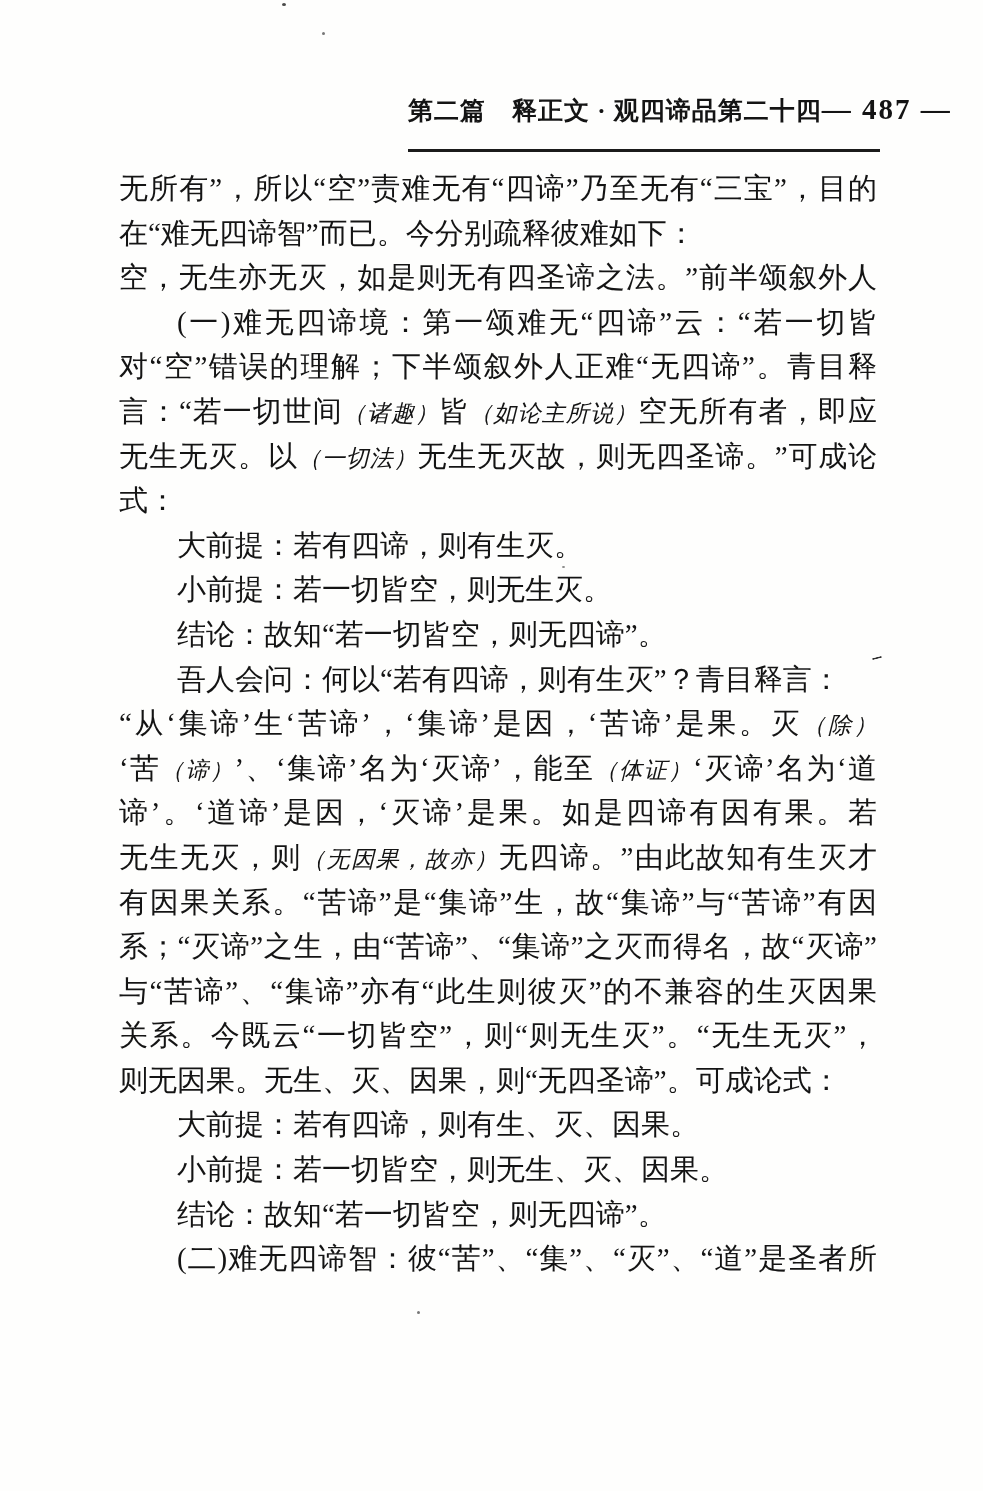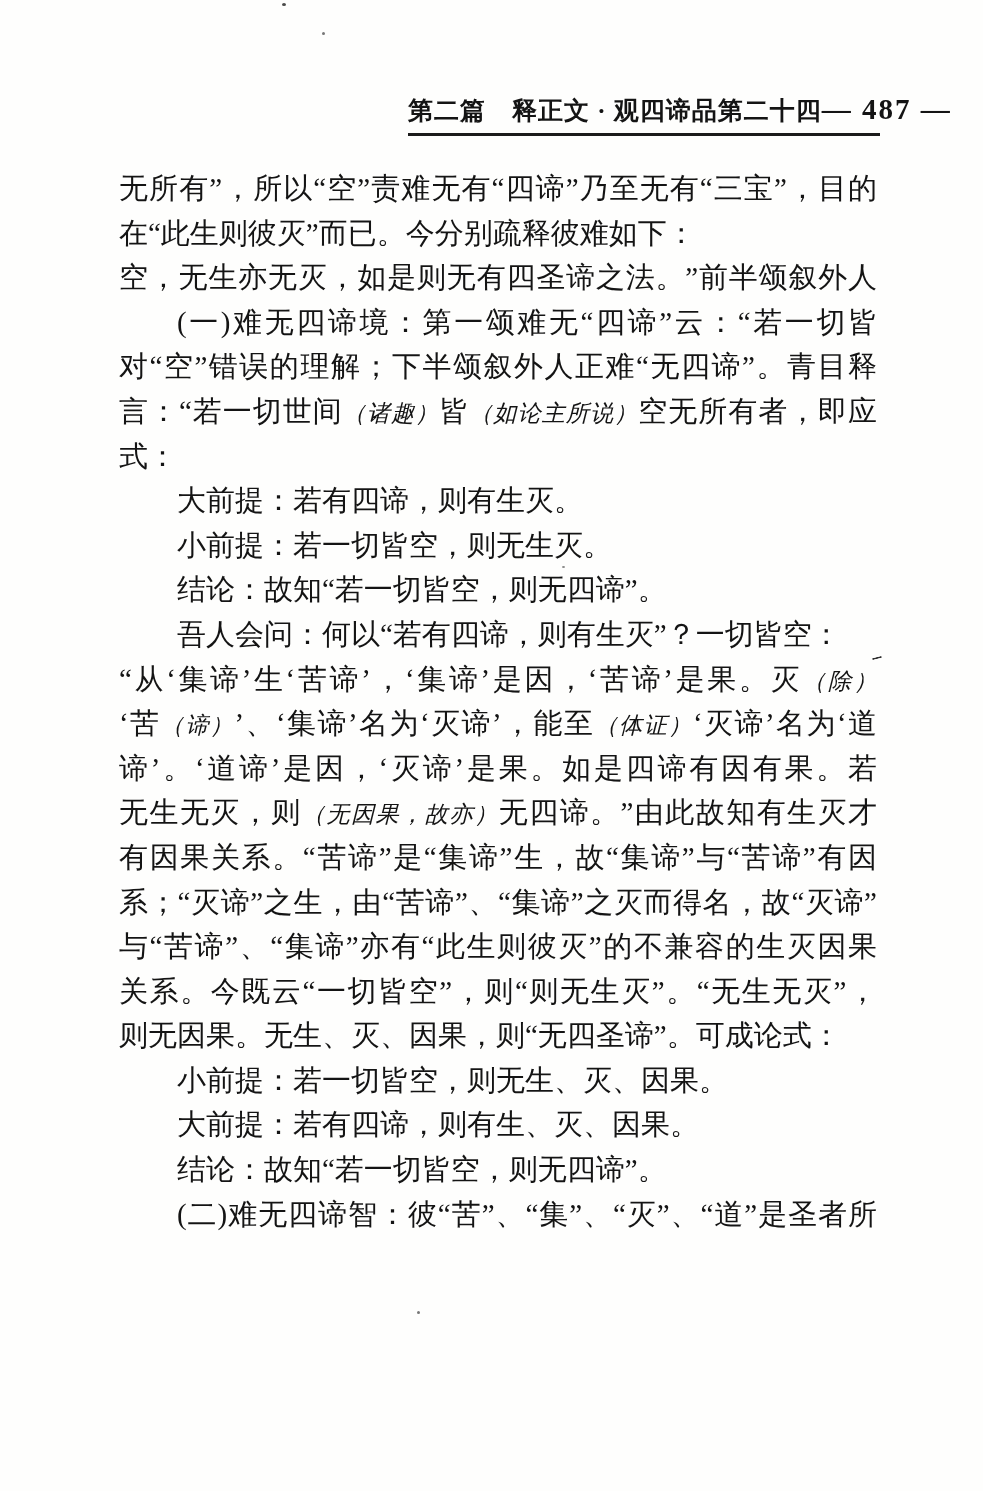--- a/index.html
+++ b/index.html
@@ -13,21 +13,21 @@
     overflow:hidden;
   }
   
   .header{
     position:absolute;
     top:94px;left:408px;width:472px;
     display:flex;justify-content:space-between;align-items:baseline;
     font-weight:bold;font-size:25px;line-height:30px;
     white-space:nowrap;
     border-bottom:3.5px solid #1b1b1b;
-    padding-bottom:7px;
+    padding-bottom:23px;
     letter-spacing:1px;
   }
   .header .pageno{font-size:29px;letter-spacing:2px;}
   
   .body-text{
     position:absolute;
     top:166px;left:119px;width:758px;
     font-size:29px;
     line-height:44.6px;
     text-align:justify;
@@ -55,41 +55,42 @@
 
 <div class="page">
 
   <div class="header">
     <span>第二篇　释正文 · 观四谛品第二十四</span>
     <span class="pageno">— 487 —</span>
   </div>
 
   <div class="body-text">
       <div class="line full"><span class="run">无所有”，所以“空”责难无有“四谛”乃至无有“三宝”，目的</span></div>
-      <div class="line"><span class="run">在“此生则彼灭”而已。今分别疏释彼难如下：</span></div>
+      <div class="line"><span class="run">在“难无四谛智”而已。今分别疏释彼难如下：</span></div>
       <div class="line full"><span class="run">空，无生亦无灭，如是则无有四圣谛之法。”前半颂叙外人</span></div>
       <div class="line indent full"><span class="run">(一)难无四谛境：第一颂难无“四谛”云：“若一切皆</span></div>
       <div class="line full"><span class="run">对“空”错误的理解；下半颂叙外人正难“无四谛”。青目释</span></div>
       <div class="line full"><span class="run">言：“若一切世间</span><span class="kai">（诸趣）</span><span class="run">皆</span><span class="kai">（如论主所说）</span><span class="run">空无所有者，即应</span></div>
+      <div class="line full"><span class="run">无生无灭。以</span><span class="kai">（一切法）</span><span class="run">无生无灭故，则无四圣谛。”可成论</span></div>
       <div class="line"><span class="run">式：</span></div>
       <div class="line indent"><span class="run">大前提：若有四谛，则有生灭。</span></div>
       <div class="line indent"><span class="run">小前提：若一切皆空，则无生灭。</span></div>
       <div class="line indent"><span class="run">结论：故知“若一切皆空，则无四谛”。</span></div>
-      <div class="line indent"><span class="run">吾人会问：何以“若有四谛，则有生灭”？一切皆空：</span></div>
+      <div class="line indent"><span class="run">吾人会问：何以“若有四谛，则有生灭”？青目释言：</span></div>
       <div class="line full"><span class="run">“从‘集谛’生‘苦谛’，‘集谛’是因，‘苦谛’是果。灭</span><span class="kai">（除）</span></div>
       <div class="line full"><span class="run">‘苦</span><span class="kai">（谛）</span><span class="run">’、‘集谛’名为‘灭谛’，能至</span><span class="kai">（体证）</span><span class="run">‘灭谛’名为‘道</span></div>
       <div class="line full"><span class="run">谛’。‘道谛’是因，‘灭谛’是果。如是四谛有因有果。若</span></div>
       <div class="line full"><span class="run">无生无灭，则</span><span class="kai">（无因果，故亦）</span><span class="run">无四谛。”由此故知有生灭才</span></div>
       <div class="line full"><span class="run">有因果关系。“苦谛”是“集谛”生，故“集谛”与“苦谛”有因</span></div>
       <div class="line full"><span class="run">系；“灭谛”之生，由“苦谛”、“集谛”之灭而得名，故“灭谛”</span></div>
       <div class="line full"><span class="run">与“苦谛”、“集谛”亦有“此生则彼灭”的不兼容的生灭因果</span></div>
       <div class="line full"><span class="run">关系。今既云“一切皆空”，则“则无生灭”。“无生无灭”，</span></div>
       <div class="line"><span class="run">则无因果。无生、灭、因果，则“无四圣谛”。可成论式：</span></div>
+      <div class="line indent"><span class="run">大前提：若有四谛，则有生、灭、因果。</span></div>
       <div class="line indent"><span class="run">小前提：若一切皆空，则无生、灭、因果。</span></div>
-      <div class="line indent"><span class="run">大前提：若有四谛，则有生、灭、因果。</span></div>
       <div class="line indent"><span class="run">结论：故知“若一切皆空，则无四谛”。</span></div>
       <div class="line indent full"><span class="run">(二)难无四谛智：彼“苦”、“集”、“灭”、“道”是圣者所</span></div>
     </div>
 
   <div class="speck" style="left:282px;top:3px;width:4px;height:3px;"></div>
   <div class="speck" style="left:322px;top:32px;width:3px;height:3px;background:#777;"></div>
   <div class="speck" style="left:286px;top:326px;width:3px;height:3px;background:#555;"></div>
   <div class="speck" style="left:562px;top:566px;width:3px;height:2px;background:#888;"></div>
   <div class="squiggle" style="left:872px;top:657px;"></div>
   <div class="speck" style="left:417px;top:1311px;width:3px;height:3px;background:#777;"></div>

